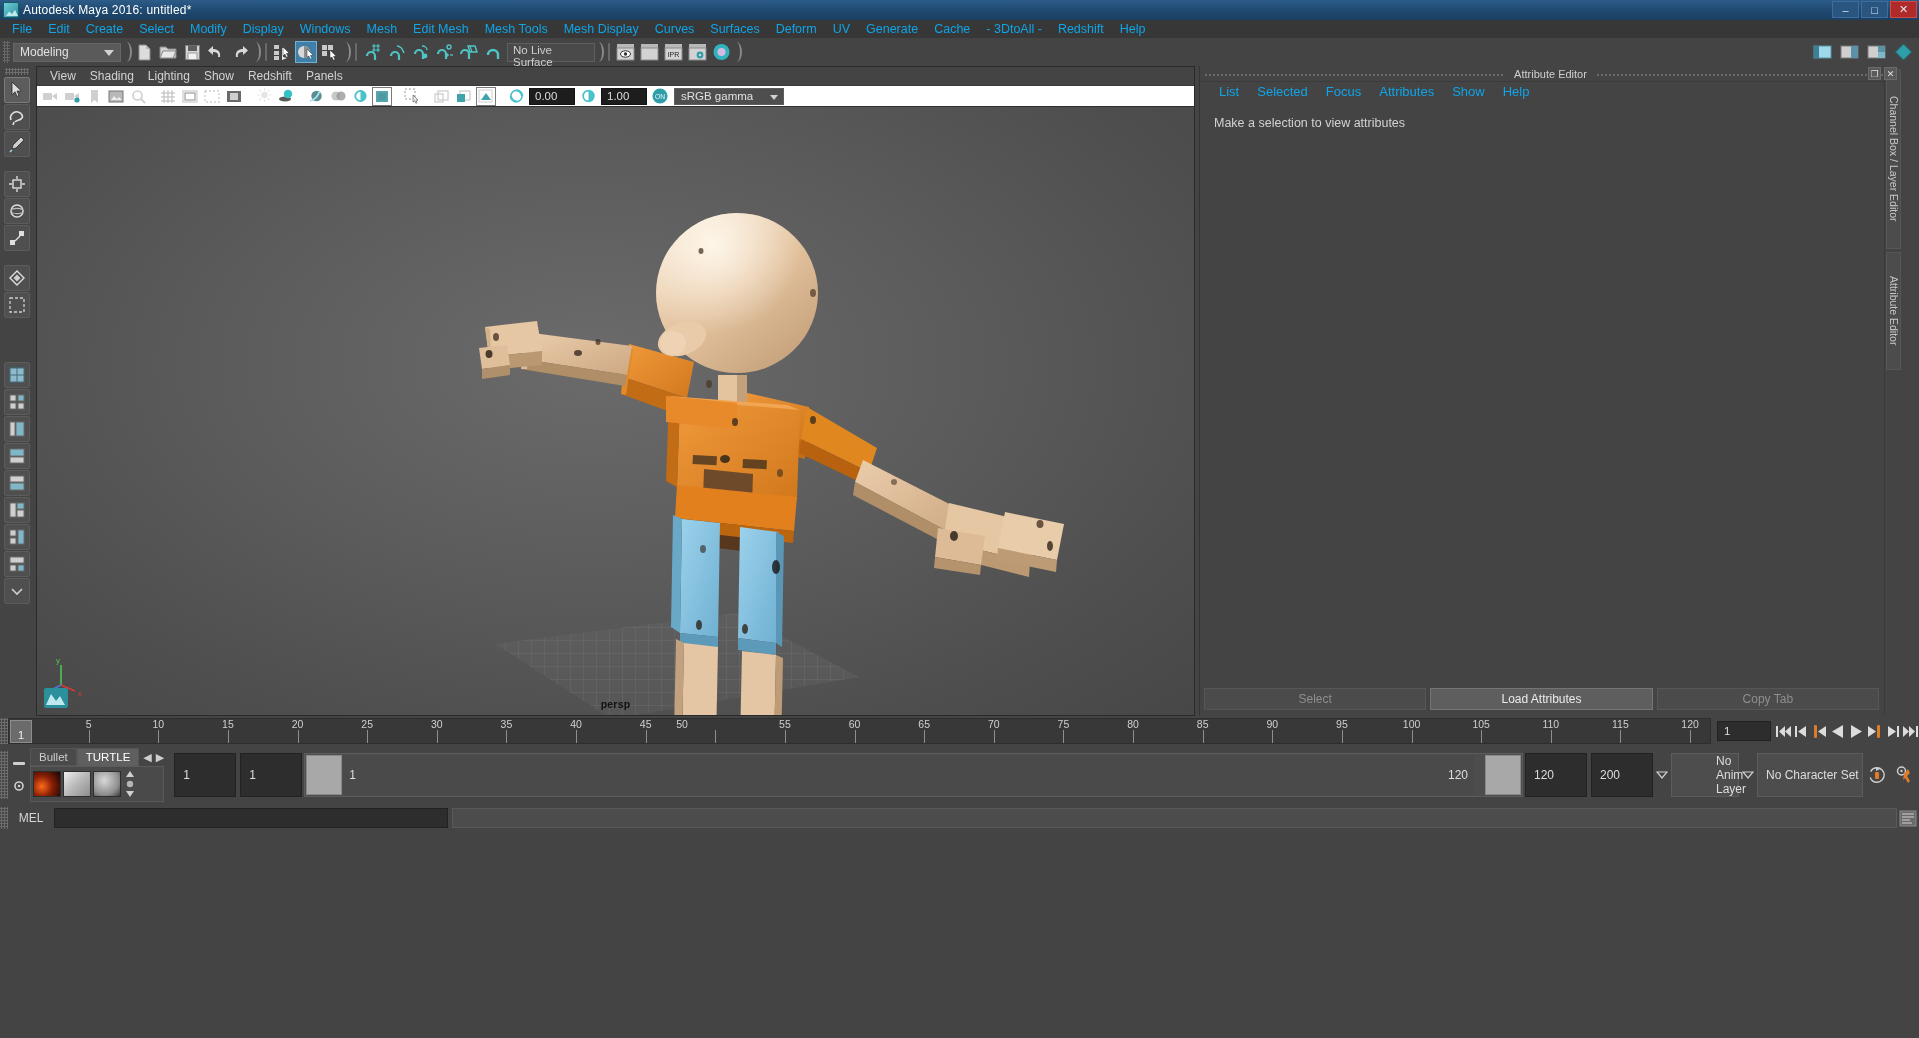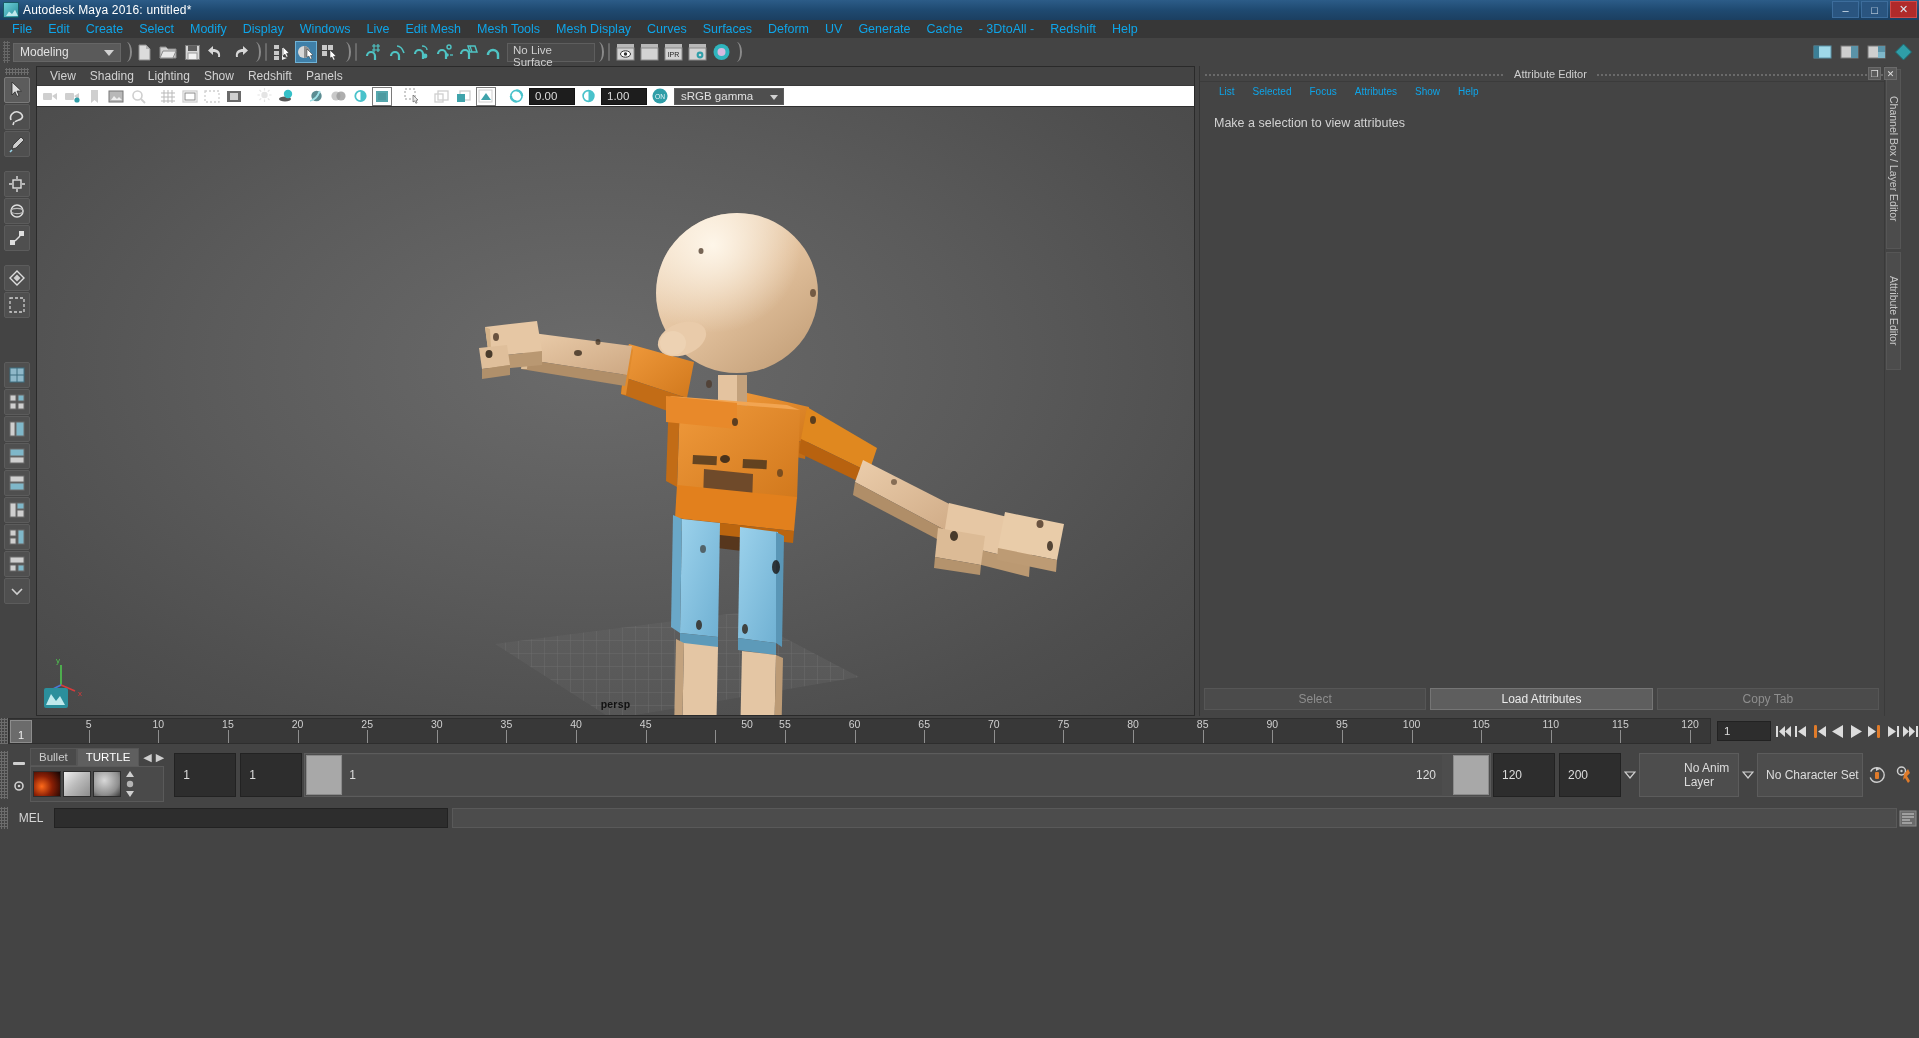--- a/index.html
+++ b/index.html
@@ -140,21 +140,21 @@
     height:16px; display:flex; align-items:center; justify-content:center; position:relative;
     background:#444; border-bottom:1px solid #3b3b3b;
   }
   .ae-dots { position:absolute; left:4px; right:4px; top:7px; height:3px;
     background-image: radial-gradient(#6a6a6a 0.9px, transparent 1px); background-size:4px 4px;}
   .ae-title { position:relative; font-size:11px; color:#cfcfcf; background:#444; padding:0 10px; z-index:2;}
   .ae-winbtns { position:absolute; right:4px; top:1px; display:flex; gap:3px; z-index:3;}
   .ae-wbtn { width:13px;height:13px;background:#5a5a5a;border:1px solid #6b6b6b;color:#e0e0e0;
     font-size:9px; display:flex;align-items:center;justify-content:center;}
   .ae-menubar { height:20px; display:flex; align-items:center; padding-left:10px; }
-  .ae-menubar .menu-item { font-size:10px; padding:1px 9px; }
+  .ae-menubar .menu-item { font-size:13px; padding:1px 9px; }
   .ae-body { position:absolute; left:0; top:38px; right:18px; bottom:34px; background:#444; }
   .ae-msg { color:#d2d2d2; font-size:12.5px; padding:12px 0 0 14px; }
   .ae-footer {
     position:absolute; left:4px; right:22px; bottom:6px; height:22px; display:flex; gap:4px;
   }
   .ae-btn {
     flex:1; background:#4b4b4b; border:1px solid #565656; color:#8e8e8e; font-size:12px;
     display:flex; align-items:center; justify-content:center;
   }
   .ae-btn.enabled { background:#5e5e5e; border-color:#757575; color:#eaeaea; }
@@ -255,21 +255,21 @@
   </div>
 
   <div class="menubar">
     <div class="menu-item">File</div>
     <div class="menu-item">Edit</div>
     <div class="menu-item">Create</div>
     <div class="menu-item">Select</div>
     <div class="menu-item">Modify</div>
     <div class="menu-item">Display</div>
     <div class="menu-item">Windows</div>
-    <div class="menu-item">Live</div>
+    <div class="menu-item">Mesh</div>
     <div class="menu-item">Edit Mesh</div>
     <div class="menu-item">Mesh Tools</div>
     <div class="menu-item">Mesh Display</div>
     <div class="menu-item">Curves</div>
     <div class="menu-item">Surfaces</div>
     <div class="menu-item">Deform</div>
     <div class="menu-item">UV</div>
     <div class="menu-item">Generate</div>
     <div class="menu-item">Cache</div>
     <div class="menu-item">- 3DtoAll -</div>
@@ -960,21 +960,21 @@
         <div class="ts-lab" style="left: 358.2px;">25</div>
         <div class="ts-tick" style="left: 427.825px;"></div>
         <div class="ts-lab" style="left: 427.825px;">30</div>
         <div class="ts-tick" style="left: 497.45px;"></div>
         <div class="ts-lab" style="left: 497.45px;">35</div>
         <div class="ts-tick" style="left: 567.075px;"></div>
         <div class="ts-lab" style="left: 567.075px;">40</div>
         <div class="ts-tick" style="left: 636.7px;"></div>
         <div class="ts-lab" style="left: 636.7px;">45</div>
         <div class="ts-tick" style="left: 706.325px;"></div>
-        <div class="ts-lab" style="left: 738px;">50</div>
+        <div class="ts-lab" style="left: 673px;">50</div>
         <div class="ts-tick" style="left: 775.95px;"></div>
         <div class="ts-lab" style="left: 775.95px;">55</div>
         <div class="ts-tick" style="left: 845.575px;"></div>
         <div class="ts-lab" style="left: 845.575px;">60</div>
         <div class="ts-tick" style="left: 915.2px;"></div>
         <div class="ts-lab" style="left: 915.2px;">65</div>
         <div class="ts-tick" style="left: 984.825px;"></div>
         <div class="ts-lab" style="left: 984.825px;">70</div>
         <div class="ts-tick" style="left: 1054.45px;"></div>
         <div class="ts-lab" style="left: 1054.45px;">75</div>
@@ -1112,21 +1112,21 @@
       <span>120</span>
     </div>
     <div class="range-field" style="width:62px; margin-left:4px;">
       <span>200</span>
     </div>
     <div class="combo-arrow">
       <svg width="12" height="8" viewBox="0 0 12 8">
           <path d="M1 1h10L6 7z" fill="none" stroke="#cfcfcf" stroke-width="1.2"></path>
         </svg>
     </div>
-    <div class="combo" style="width:100px;padding-left:44px;">
+    <div class="combo" style="width:68px;padding-left:44px;">
       <span>No Anim Layer</span>
     </div>
     <div class="combo-arrow">
       <svg width="12" height="8" viewBox="0 0 12 8">
           <path d="M1 1h10L6 7z" fill="none" stroke="#cfcfcf" stroke-width="1.2"></path>
         </svg>
     </div>
     <div class="combo" style="width:106px;">
       <span>No Character Set</span>
     </div>

